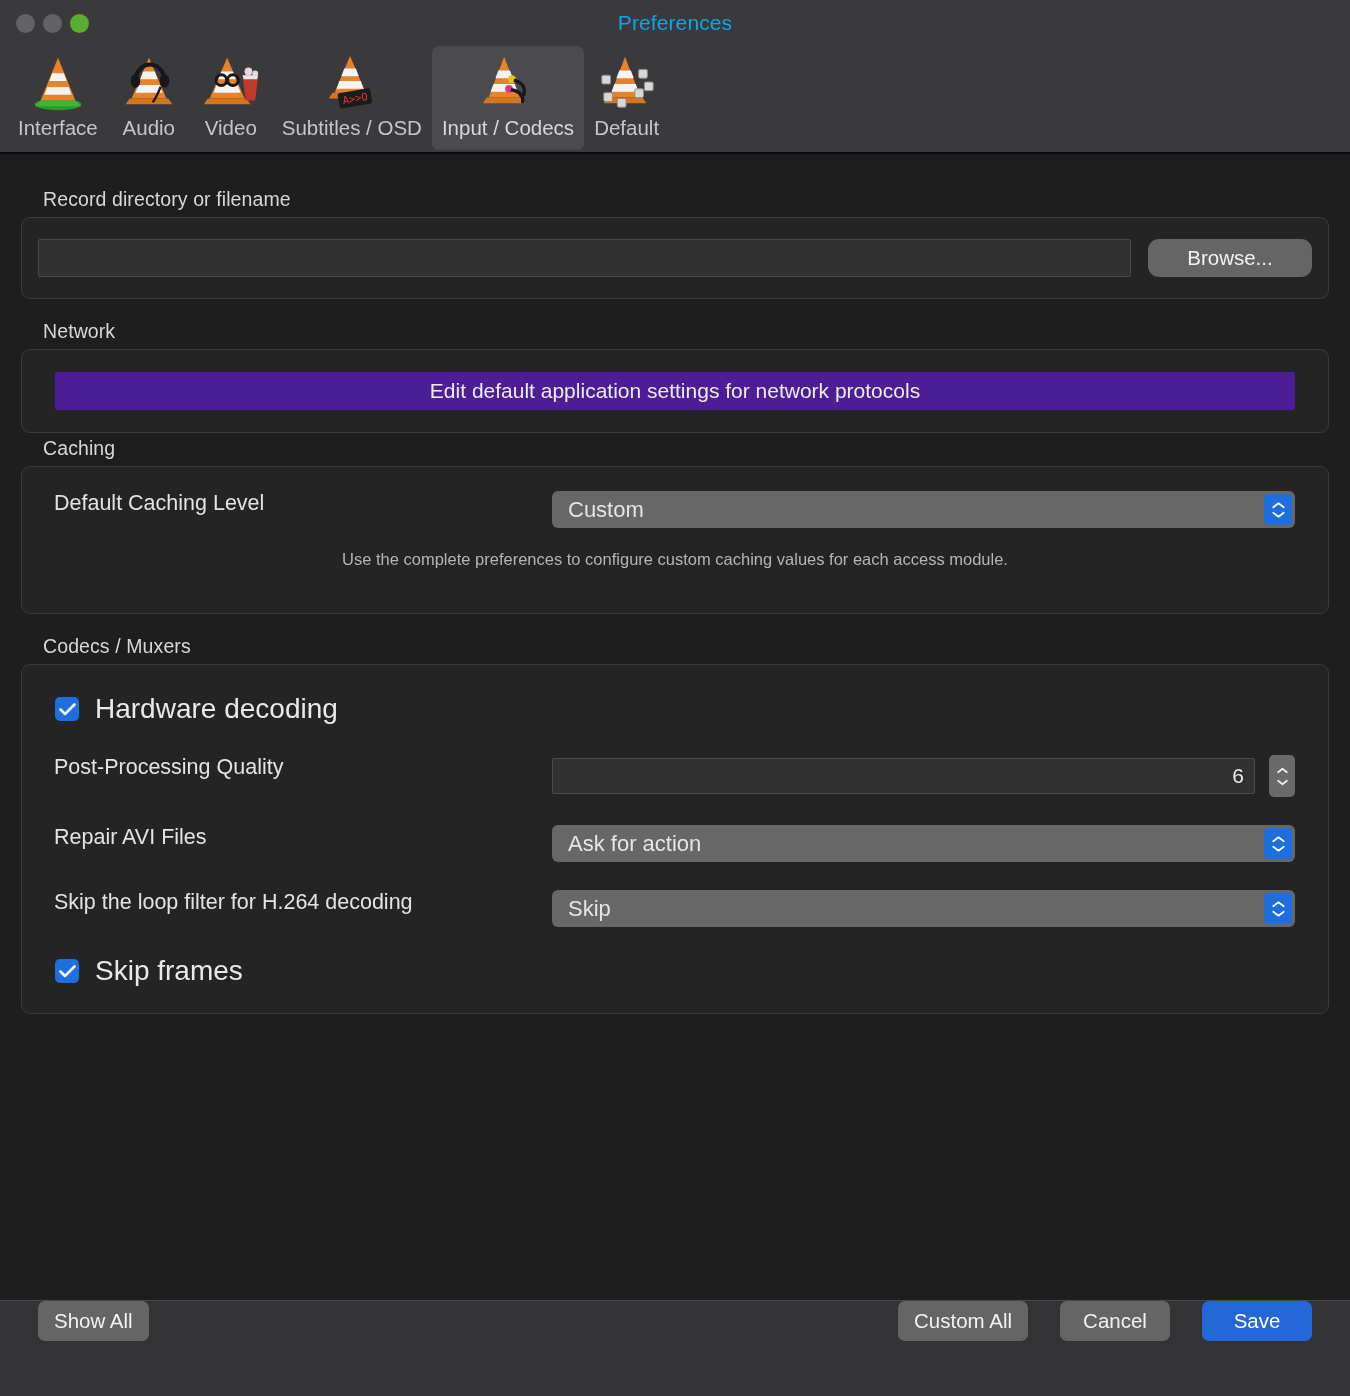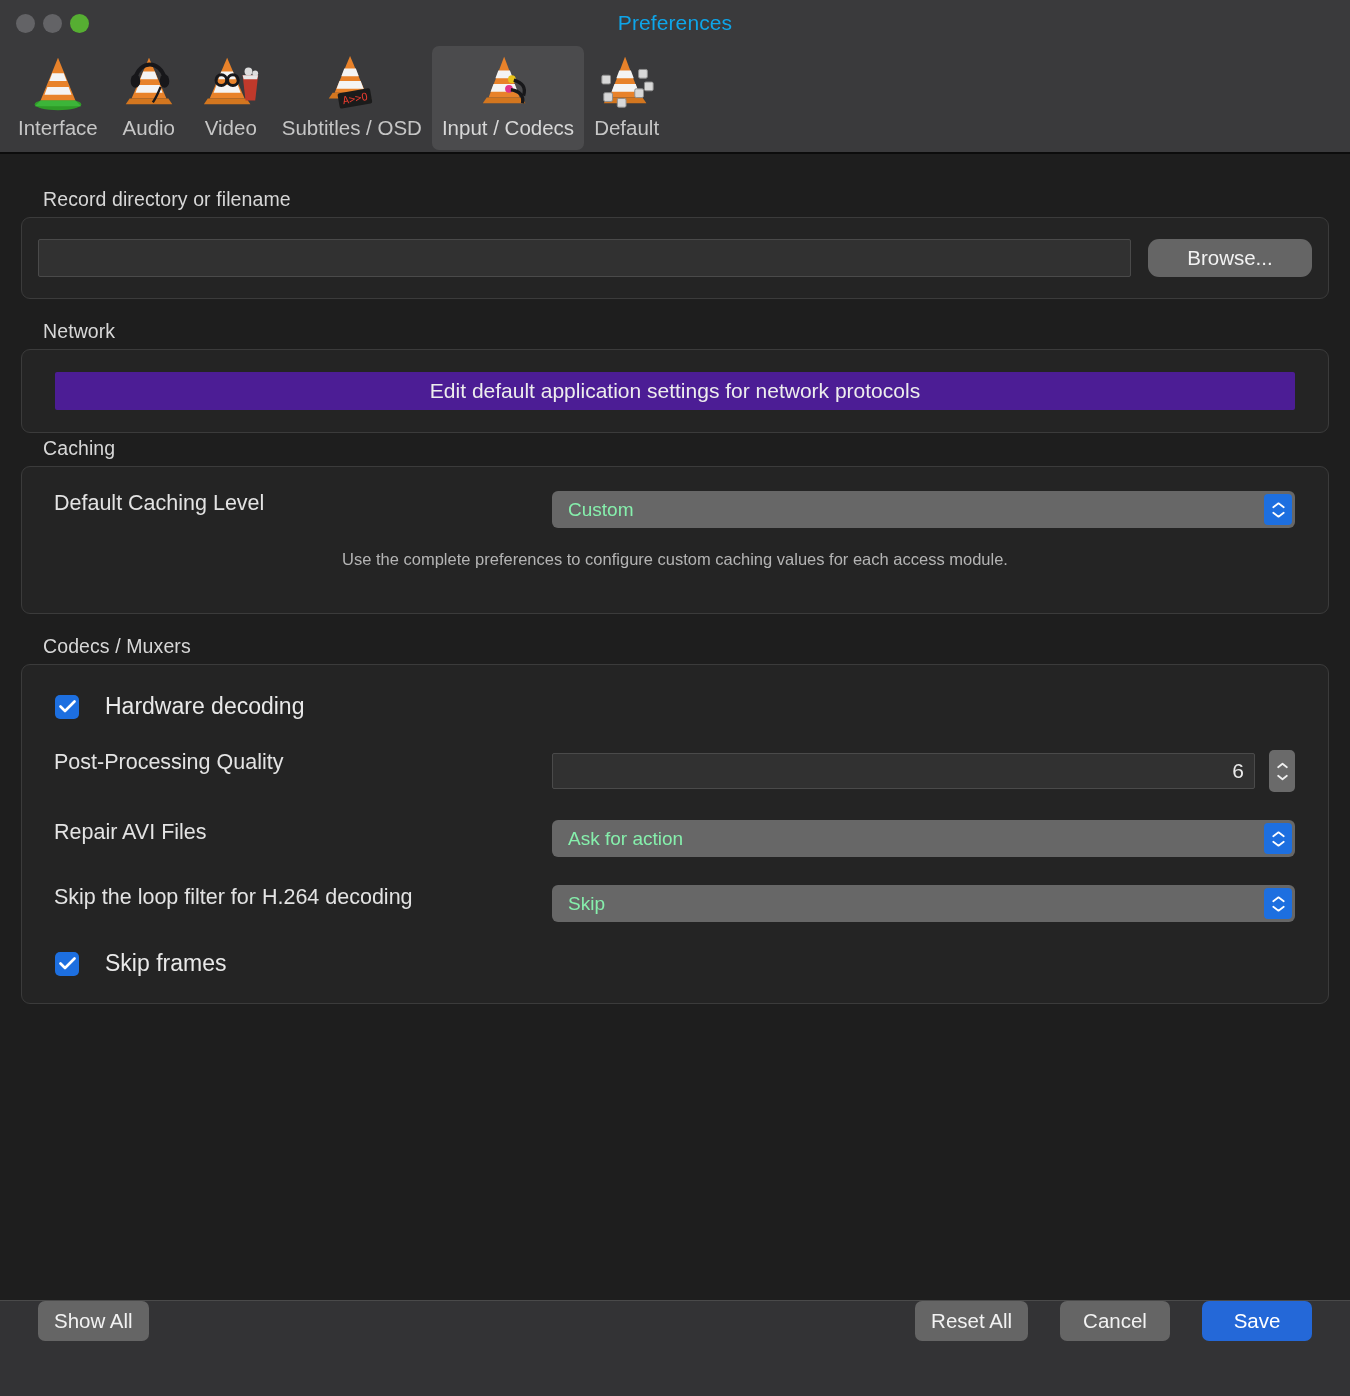--- a/index.html
+++ b/index.html
@@ -123,21 +123,21 @@
     font-size: 21.5px; color: #e3e3e3;
     padding-left: 32px;
     width: 530px; flex: 0 0 auto;
   }
   .select {
     position: relative;
     background: #676767;
     border-radius: 6px;
     height: 37px;
     display: flex; align-items: center;
-    color: #86efac; font-size: 19px;
+    color: #e5e5e5; font-size: 22px;
     padding-left: 16px;
     flex: 1 1 auto;
     margin-right: 33px;
   }
   .select .arrows {
     position: absolute; right: 3px; top: 3px;
     width: 28px; height: 31px;
     background: #1d6fe0;
     border-radius: 4px;
     display: flex; flex-direction: column;
@@ -153,21 +153,21 @@
 
   
   .codecs-panel { padding: 28px 0 26px 0; }
   .check-row { display: flex; align-items: center; padding-left: 33px; }
   .checkbox {
     width: 24px; height: 24px; border-radius: 5px;
     background: #1d6fe0;
     display: flex; align-items: center; justify-content: center;
     flex: 0 0 auto;
   }
-  .check-label { font-size: 23px; color: #e9e9e9; margin-left: 26px; }
+  .check-label { font-size: 28px; color: #e9e9e9; margin-left: 16px; }
   .spin-wrap { display: flex; align-items: center; flex: 1 1 auto; margin-right: 33px; }
   .num-input {
     flex: 1 1 auto; height: 36px;
     background: #313131; border: 1px solid #4a4a4a;
     border-radius: 2px;
     color: #eaeaea; font-size: 21px;
     text-align: right; padding-right: 10px;
     outline: none;
     font-family: "Liberation Sans", sans-serif;
   }
@@ -403,19 +403,19 @@
         </div>
 
       </div>
     </div>
 
   </div>
 
   <div class="footer">
     <button class="btn btn-footer">Show All</button>
     <div class="footer-right">
-      <button class="btn btn-footer">Reset All</button>
+      <button class="btn btn-footer">Custom All</button>
       <button class="btn btn-footer">Cancel</button>
       <button class="btn btn-footer btn-primary">Save</button>
     </div>
   </div>
 
 </div>
 
 </body></html>

